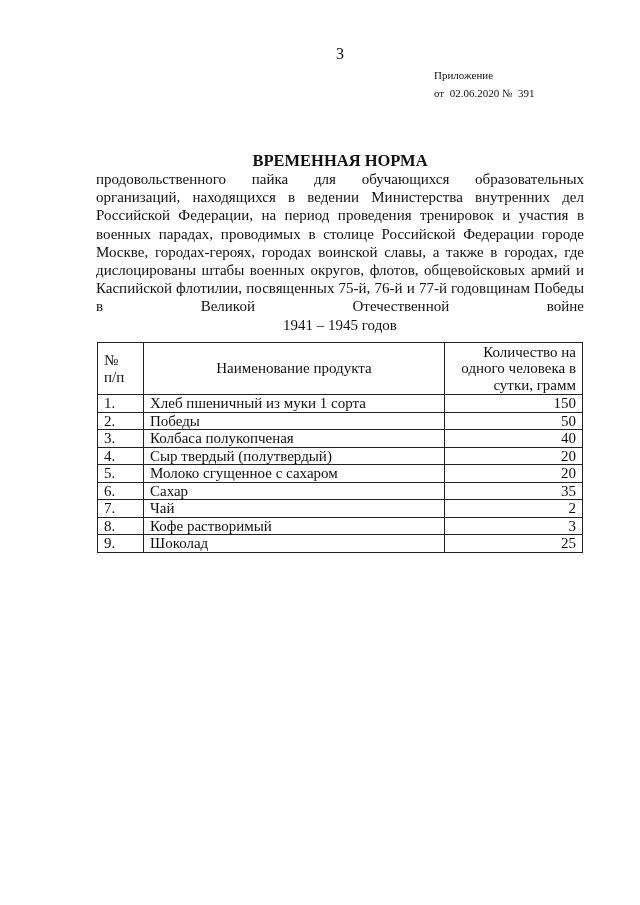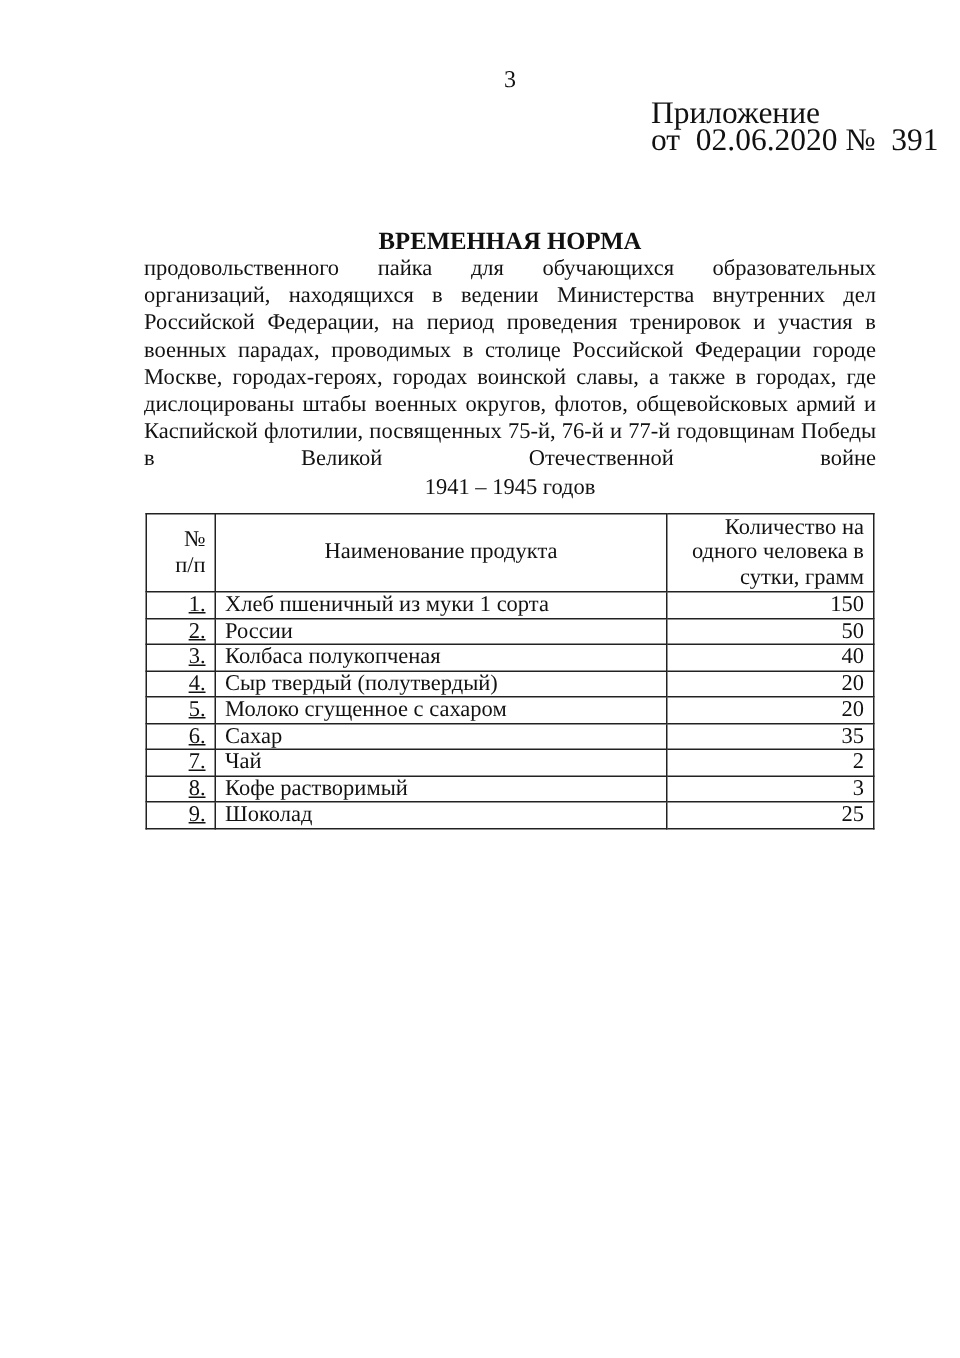--- a/index.html
+++ b/index.html
@@ -1,26 +1,26 @@
 <!DOCTYPE html>
 <html><head>
   <meta charset="utf-8">
   <style>
     html, body { margin: 0; padding: 0; background: #ffffff; }
     body { width: 640px; height: 905px; position: relative; overflow: hidden;
       font-family: "Liberation Serif", "DejaVu Serif", serif; color: #111; }
     .page-number { position: absolute; left: 0; width: 640px; top: 45px; text-align: center; font-size: 16px; margin-left: 20px; }
-    .appendix { position: absolute; left: 434px; top: 66px; font-size: 21px; line-height: 18px; }
+    .appendix { position: absolute; left: 434px; top: 66px; font-size: 11px; line-height: 18px; }
     .title { position: absolute; left: 96px; width: 488px; top: 151px; text-align: center; font-weight: bold; font-size: 16.5px; }
     .subtitle { position: absolute; left: 96px; width: 488px; top: 170px; font-weight: normal; font-size: 15px; line-height: 18.2px; text-align: justify; }
     .subtitle .last { text-align: center; }
     table.norm { position: absolute; left: 97px; top: 342px; border-collapse: collapse; width: 486px; font-size: 15px; }
     table.norm td, table.norm th { border: 1.3px solid #222; padding: 0 6px; font-weight: normal; height: 16.5px; line-height: 16px; }
     table.norm th { height: 51px; line-height: 16.5px; }
-    .c1 { width: 33px; text-align: right; text-decoration: underline; }
+    .c1 { width: 33px; text-align: left; }
     .c2 { text-align: left; }
     .c3 { width: 125px; text-align: right; margin-left: 35px; }
   </style>
 </head>
 <body>
 
 <div class="page-number">3</div>
 
 <div class="appendix">
   <div>Приложение</div>
@@ -43,21 +43,21 @@
     </tr>
   </thead>
   <tbody>
     <tr>
         <td class="c1">1.</td>
         <td class="c2">Хлеб пшеничный из муки 1 сорта</td>
         <td class="c3">150</td>
       </tr>
     <tr>
         <td class="c1">2.</td>
-        <td class="c2">России</td>
+        <td class="c2">Победы</td>
         <td class="c3">50</td>
       </tr>
     <tr>
         <td class="c1">3.</td>
         <td class="c2">Колбаса полукопченая</td>
         <td class="c3">40</td>
       </tr>
     <tr>
         <td class="c1">4.</td>
         <td class="c2">Сыр твердый (полутвердый)</td>

